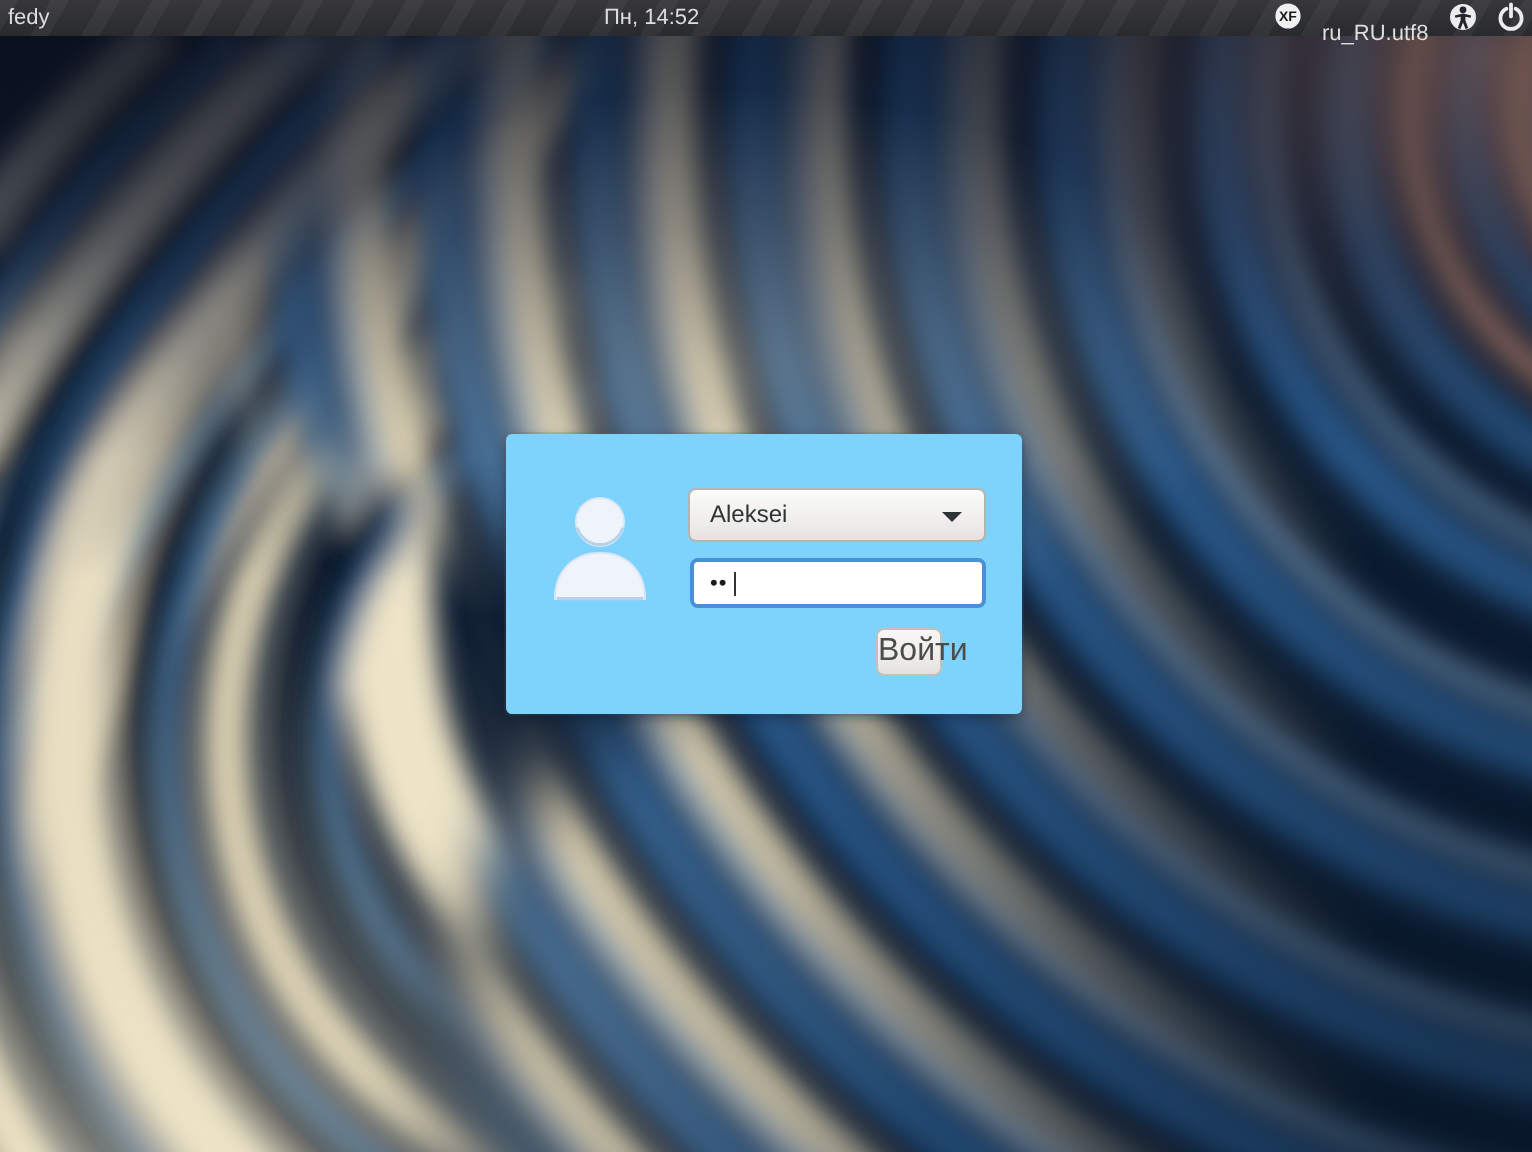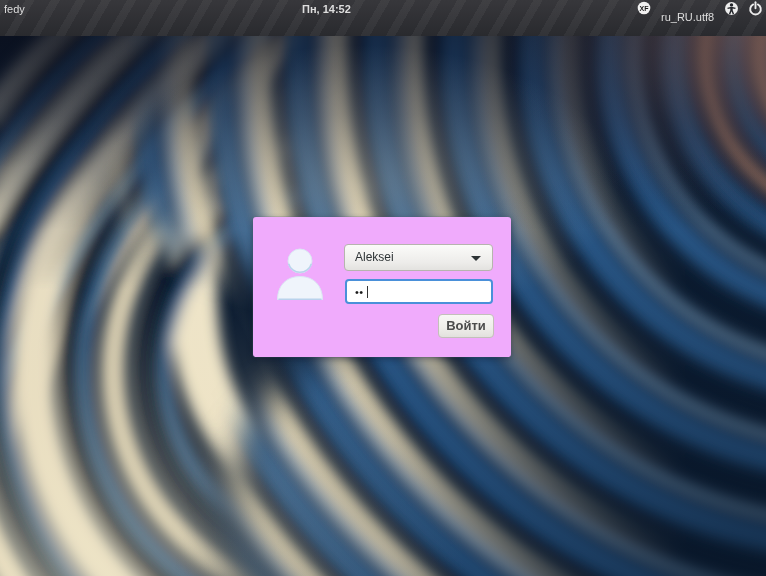--- a/index.html
+++ b/index.html
@@ -1,44 +1,44 @@
 <!DOCTYPE html>
 <html><head>
 <meta charset="utf-8">
 <style>
   html,body{margin:0;padding:0;width:766px;height:576px;overflow:hidden;
     font-family:"Liberation Sans",sans-serif;background:#0e2038;}
   #stage{position:absolute;left:0;top:0;width:766px;height:576px;overflow:hidden;}
   #wall{position:absolute;left:0;top:0;}
-  #panel{position:absolute;left:0;top:0;width:766px;height:36px;
+  #panel{position:absolute;left:0;top:0;width:766px;height:18px;
     background:
       repeating-linear-gradient(120deg, rgba(255,255,255,0.045) 0 8px, rgba(255,255,255,0.00) 8px 22px),
       linear-gradient(#37373b,#292a2e);}
   #panel .txt{position:absolute;color:#dedede;font-size:11px;line-height:18px;}
   #fedy{left:4px;top:0;}
-  #clock{left:302px;top:0;font-weight:bold;color:#f0f0f0;font-size:11px;}
+  #clock{left:302px;top:0;font-weight:normal;color:#f0f0f0;font-size:11px;}
   #lang{left:661px;top:8px;color:#dcdcdc;font-size:10.5px;}
   #dialog{position:absolute;left:253px;top:217px;width:258px;height:140px;
-    background:#f0abfc;border-radius:3px;
+    background:#7dd3fc;border-radius:3px;
     box-shadow:0 2px 6px rgba(10,20,40,0.4), 0 0 0 1px rgba(100,110,130,0.18);}
   #combo{position:absolute;left:91px;top:27px;width:149px;height:27px;box-sizing:border-box;
     border:1px solid #b6b4ae;border-radius:4px;
     background:linear-gradient(#fbfbf9,#edecea 70%,#e3e2df);}
   #combo .lbl{position:absolute;left:10px;top:0;line-height:25px;font-size:12px;color:#2e3436;}
   #combo .arr{position:absolute;right:11px;top:11px;width:0;height:0;
     border-left:5px solid transparent;border-right:5px solid transparent;
     border-top:5.5px solid #2e3436;}
   #entry{position:absolute;left:92px;top:62px;width:148px;height:25px;box-sizing:border-box;
     border:2px solid #4a90d9;border-radius:4px;background:#ffffff;}
   #entry .dots{position:absolute;left:8px;top:5px;font-size:11px;color:#1a1a1a;letter-spacing:0.5px;}
   #entry .caret{position:absolute;left:20px;top:5px;width:1px;height:12px;background:#333;}
-  #btn{position:absolute;left:185px;top:97px;width:56px;height:24px;box-sizing:border-box;
+  #btn{position:absolute;left:185px;top:97px;width:33px;height:24px;box-sizing:border-box;
     border:1px solid #c3c0ba;border-radius:4px;
     background:linear-gradient(#f8f7f5,#eeede9 60%,#e2e1dd);
-    color:#4c4c4c;font-size:13px;text-align:center;line-height:22px;font-weight:bold;}
+    color:#4c4c4c;font-size:16px;text-align:center;line-height:22px;}
 </style>
 </head>
 <body>
 <div id="stage">
 <svg id="wall" width="766" height="576" viewBox="0 0 766 576" xmlns="http://www.w3.org/2000/svg">
   <defs>
     <filter id="blur7" x="-20%" y="-20%" width="140%" height="140%">
       <feGaussianBlur stdDeviation="7"></feGaussianBlur>
     </filter>
     <filter id="blur20" x="-60%" y="-60%" width="220%" height="220%">

